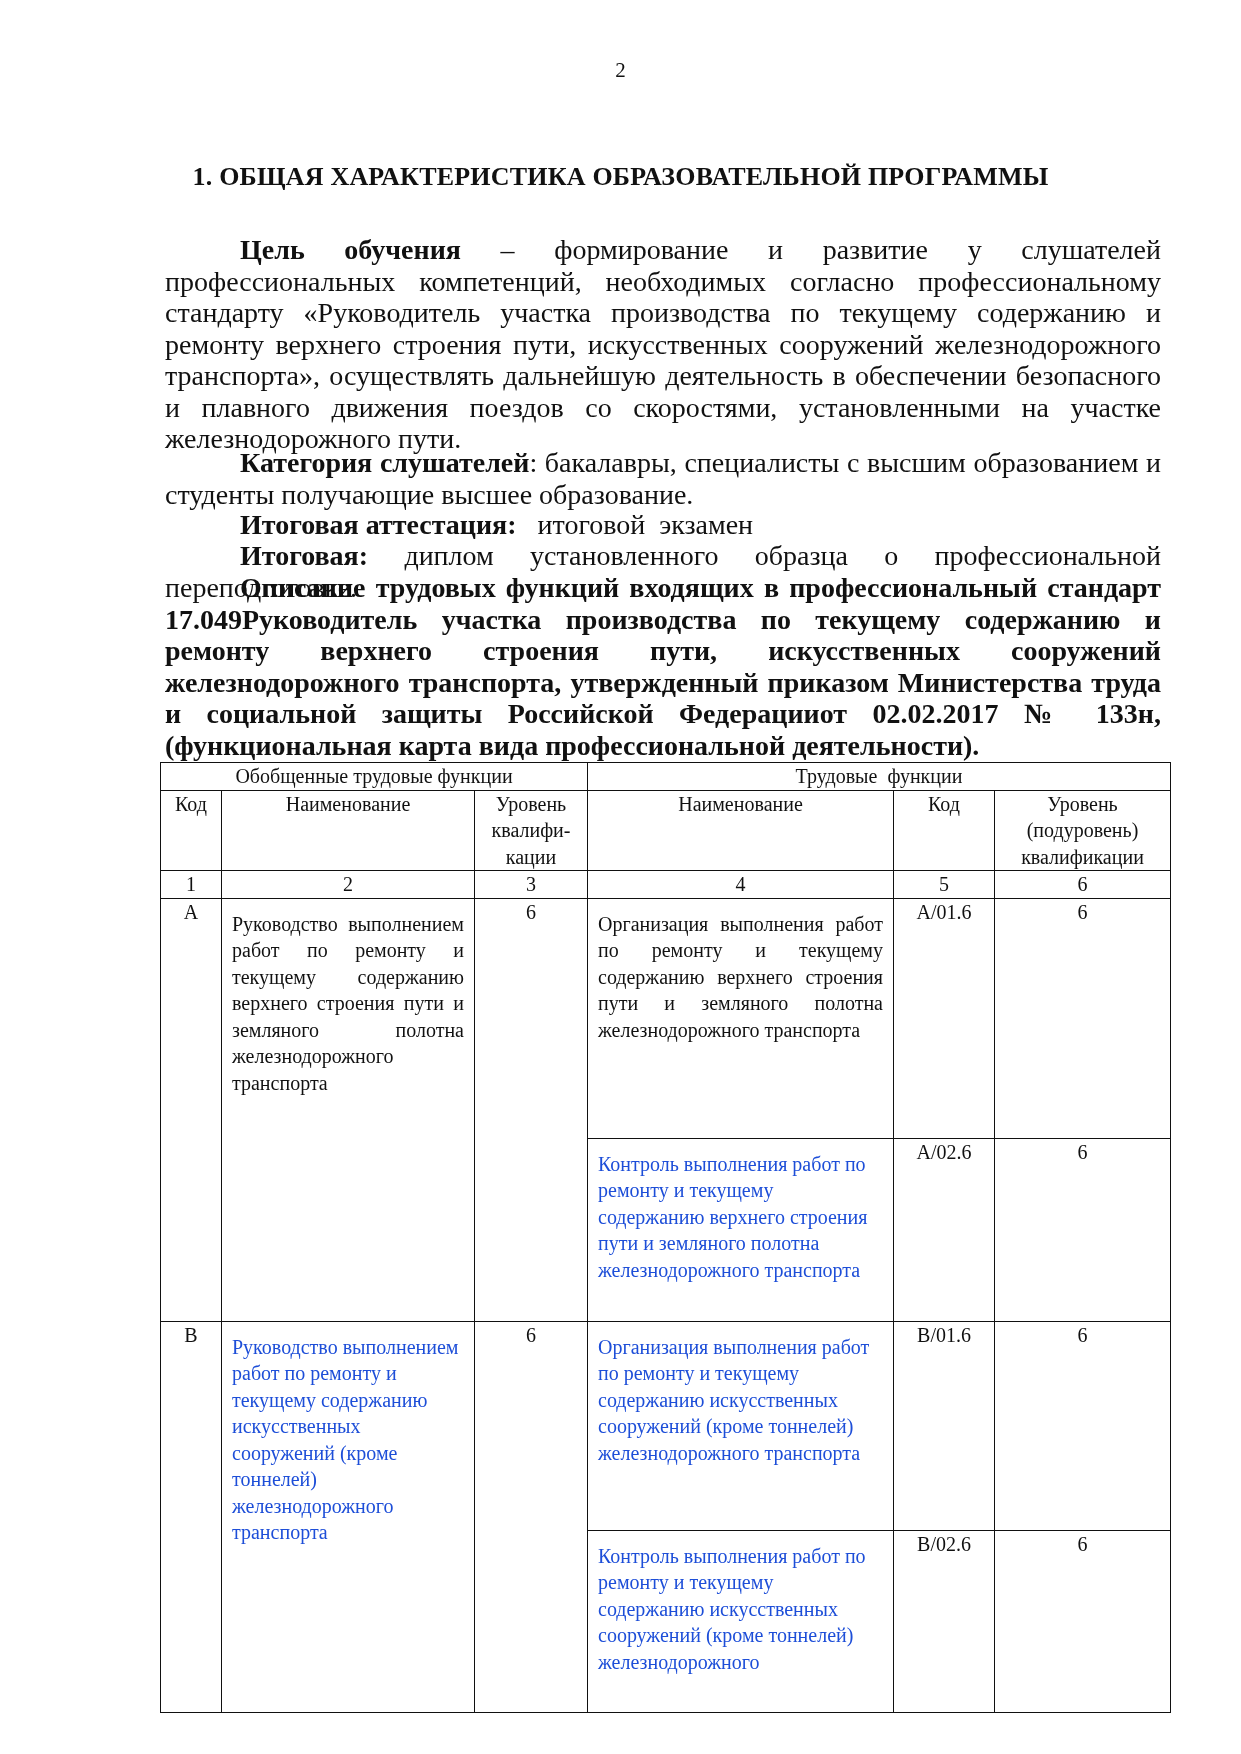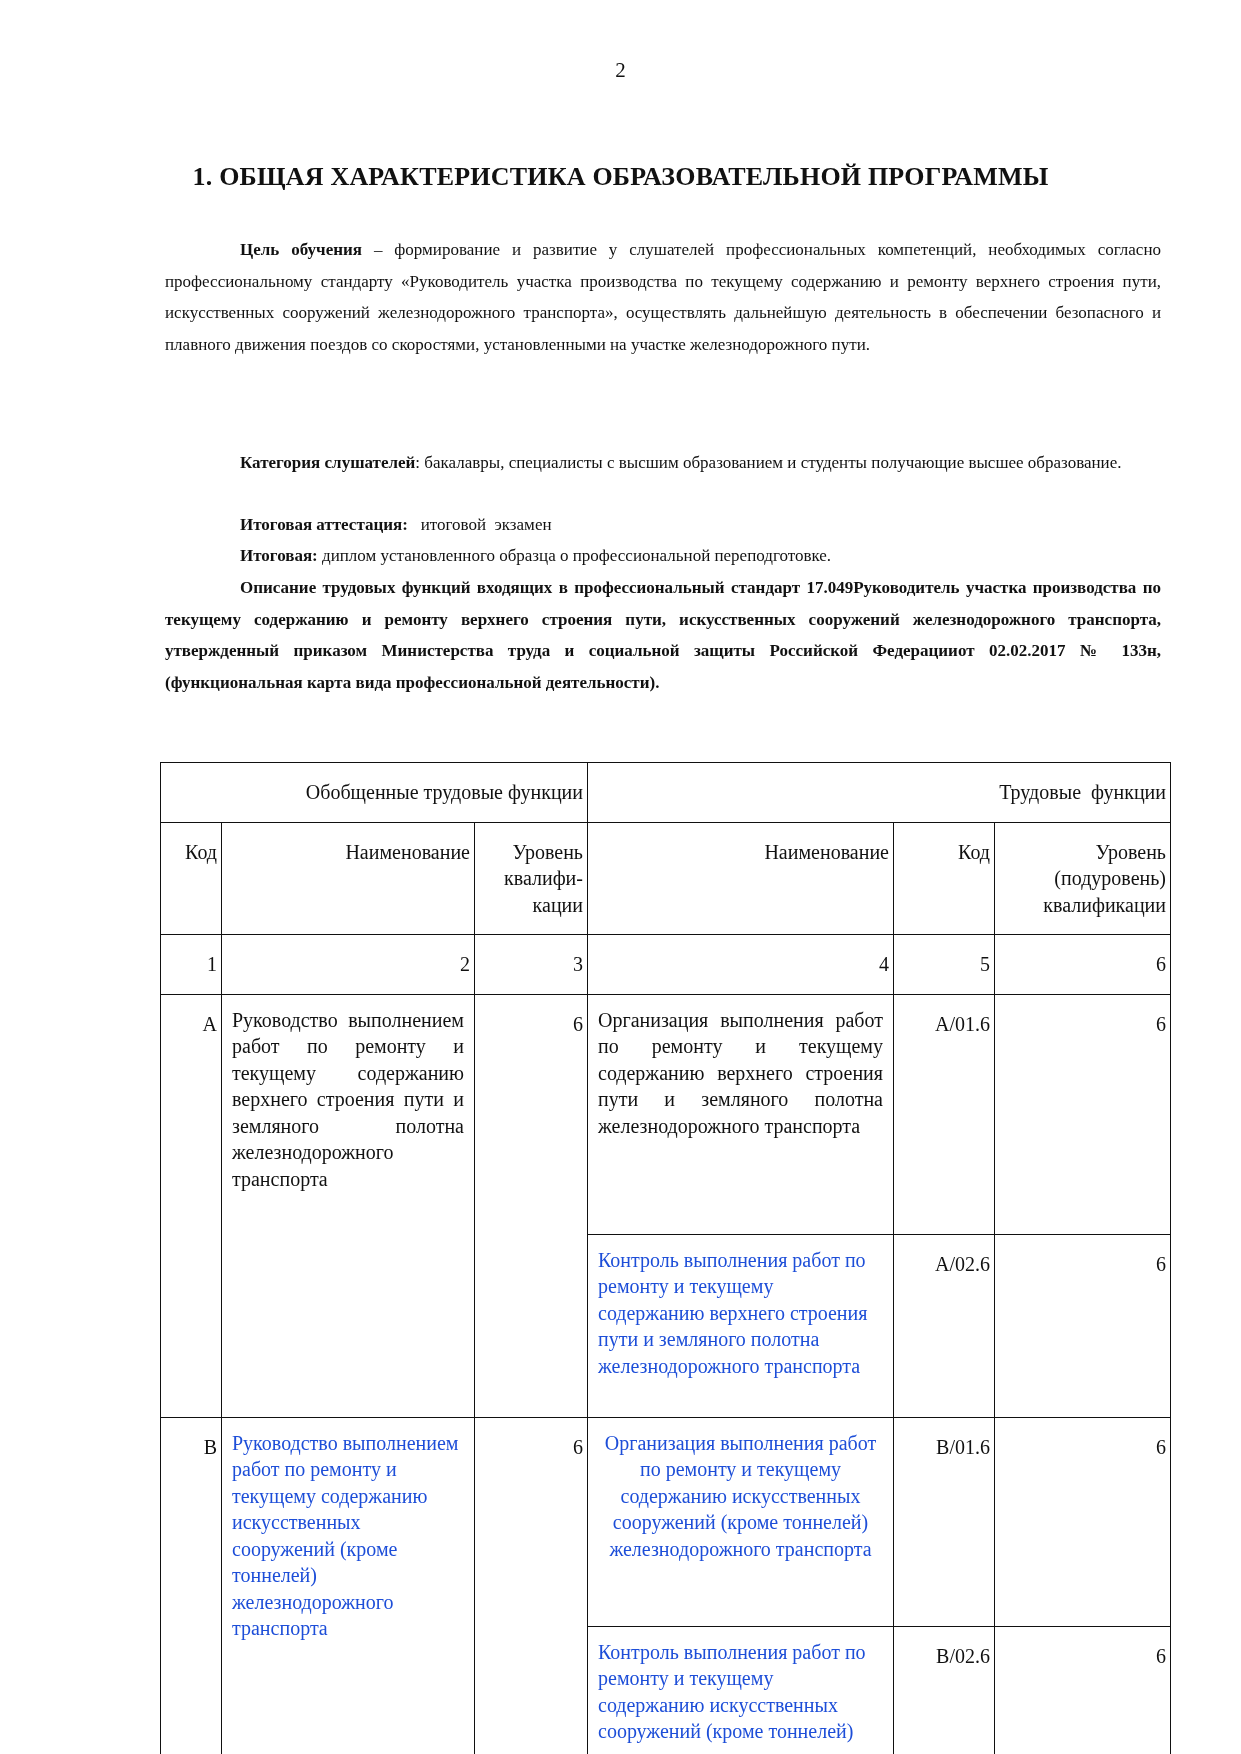--- a/index.html
+++ b/index.html
@@ -1,31 +1,31 @@
 <!DOCTYPE html>
 <html><head>
 <meta charset="utf-8">
 <style>
   html, body { margin: 0; padding: 0; background: #ffffff; }
   body { width: 1241px; height: 1754px; position: relative; overflow: hidden;
          font-family: "Liberation Serif", "DejaVu Serif", serif; color: #111; }
   .page-num { position: absolute; top: 58px; left: 0; width: 1241px; text-align: center; font-size: 21px; }
   .heading { position: absolute; top: 162px; left: 0; width: 1241px; text-align: center;
              font-weight: bold; font-size: 26px; letter-spacing: 0.2px; }
-  .body { position: absolute; left: 165px; width: 996px; font-size: 17px; line-height: 31.5px; text-align: justify; }
+  .body { position: absolute; left: 165px; width: 996px; font-size: 28px; line-height: 31.5px; text-align: justify; }
   .para { margin: 0; text-indent: 75px; }
   .para b { font-weight: bold; }
   #p1 { top: 234px; }
   #p2 { top: 447px; }
   #p3 { top: 509px; }
   #p4 { top: 540px; }
   #p5 { top: 572px; font-weight: bold; }
   .tbl { position: absolute; left: 160px; top: 762px; border-collapse: collapse; font-size: 20px; line-height: 26.5px; }
   .tbl td { border: 1.5px solid #111; vertical-align: top; padding: 12px 10px; }
-  .tbl .c { text-align: right; padding: 16px 4px; }
+  .tbl .c { text-align: center; padding: 0 4px; }
   .tbl .j { text-align: justify; }
   .tbl .l { text-align: left; }
   .tbl .light { color: #1d4ed8; }
   .col1 { width: 61px; } .col2 { width: 253px; } .col3 { width: 113px; }
   .col4 { width: 306px; } .col5 { width: 101px; } .col6 { width: 176px; }
 </style>
 </head>
 <body>
 
 <div class="page-num">2</div>
@@ -83,21 +83,21 @@
   <tr>
     <td class="l light" style="height:158px;">Контроль выполнения работ по ремонту и текущему содержанию верхнего строения пути и земляного полотна железнодорожного транспорта</td>
     <td class="c">A/02.6</td>
     <td class="c">6</td>
   </tr>
 
   <tr>
     <td class="c" rowspan="2">B</td>
     <td class="l light" rowspan="2">Руководство выполнением работ по ремонту и текущему содержанию искусственных сооружений (кроме тоннелей) железнодорожного транспорта</td>
     <td class="c" rowspan="2">6</td>
-    <td class="l light" style="height:184px;text-align:center;">Организация выполнения работ по ремонту и текущему содержанию искусственных сооружений (кроме тоннелей) железнодорожного транспорта</td>
+    <td class="l light" style="height:184px;">Организация выполнения работ по ремонту и текущему содержанию искусственных сооружений (кроме тоннелей) железнодорожного транспорта</td>
     <td class="c">B/01.6</td>
     <td class="c">6</td>
   </tr>
   <tr>
     <td class="l light" style="height:157px;">Контроль выполнения работ по ремонту и текущему содержанию искусственных сооружений (кроме тоннелей) железнодорожного</td>
     <td class="c">B/02.6</td>
     <td class="c">6</td>
   </tr>
 </tbody>
   </table>

